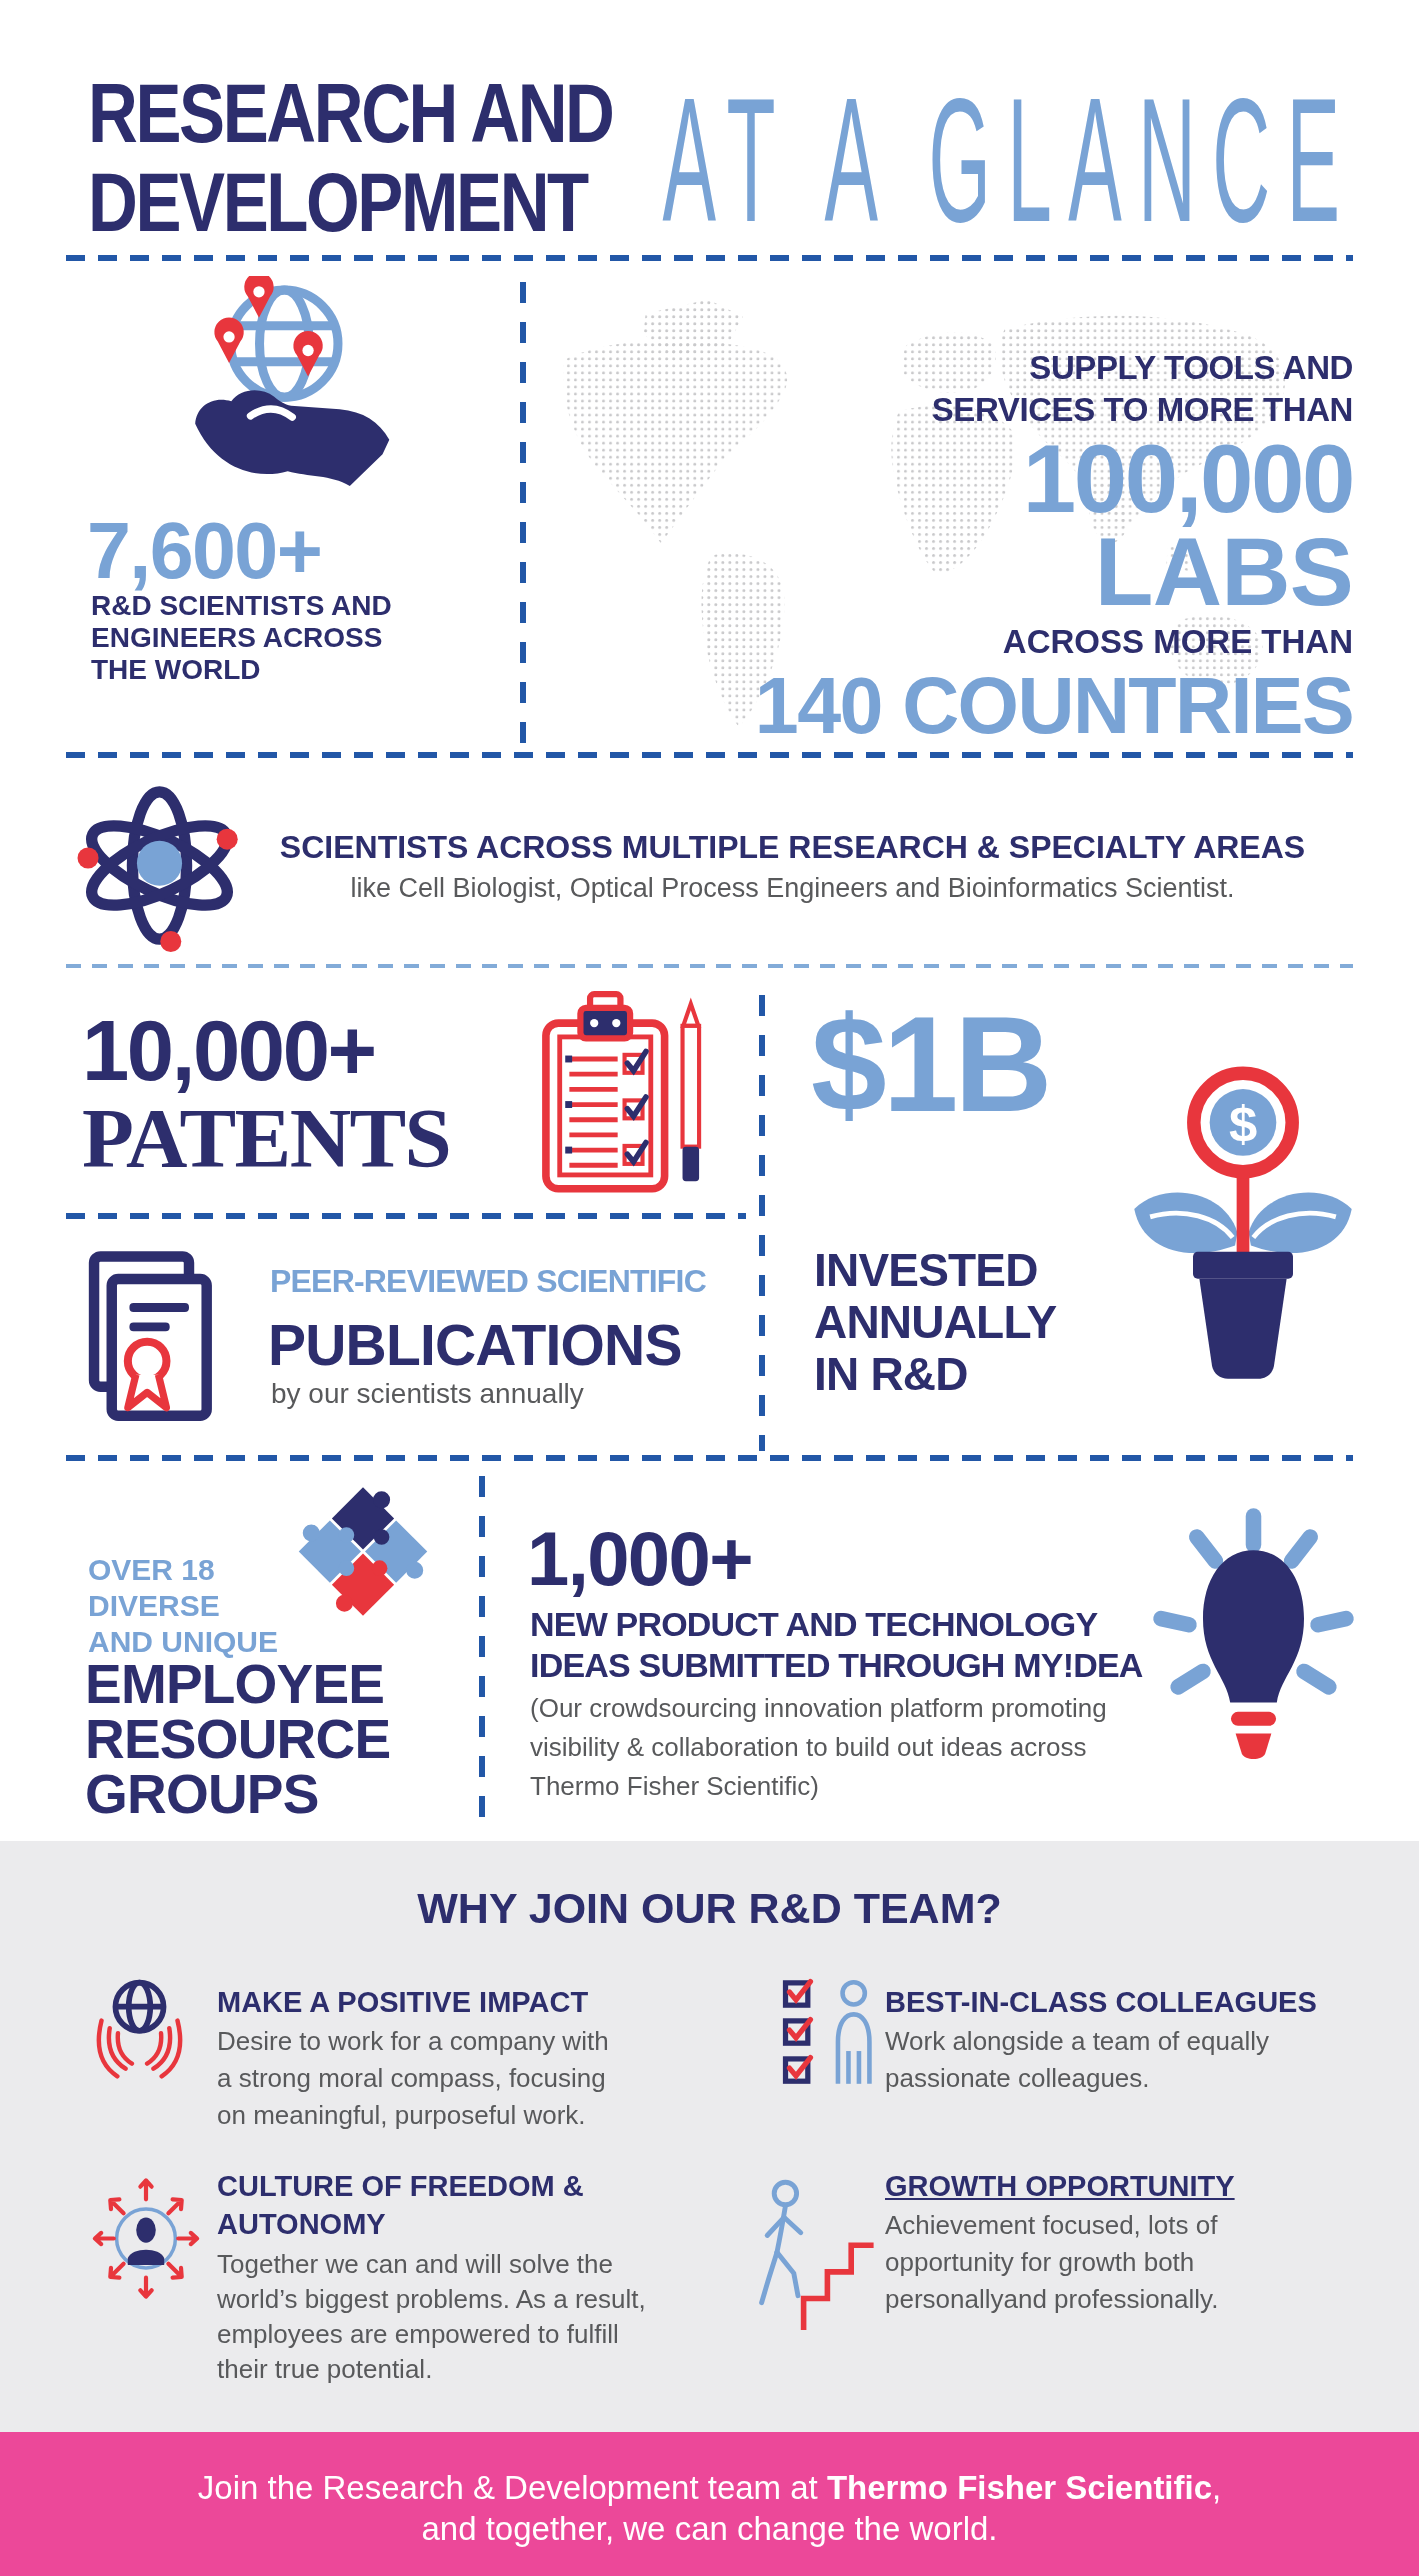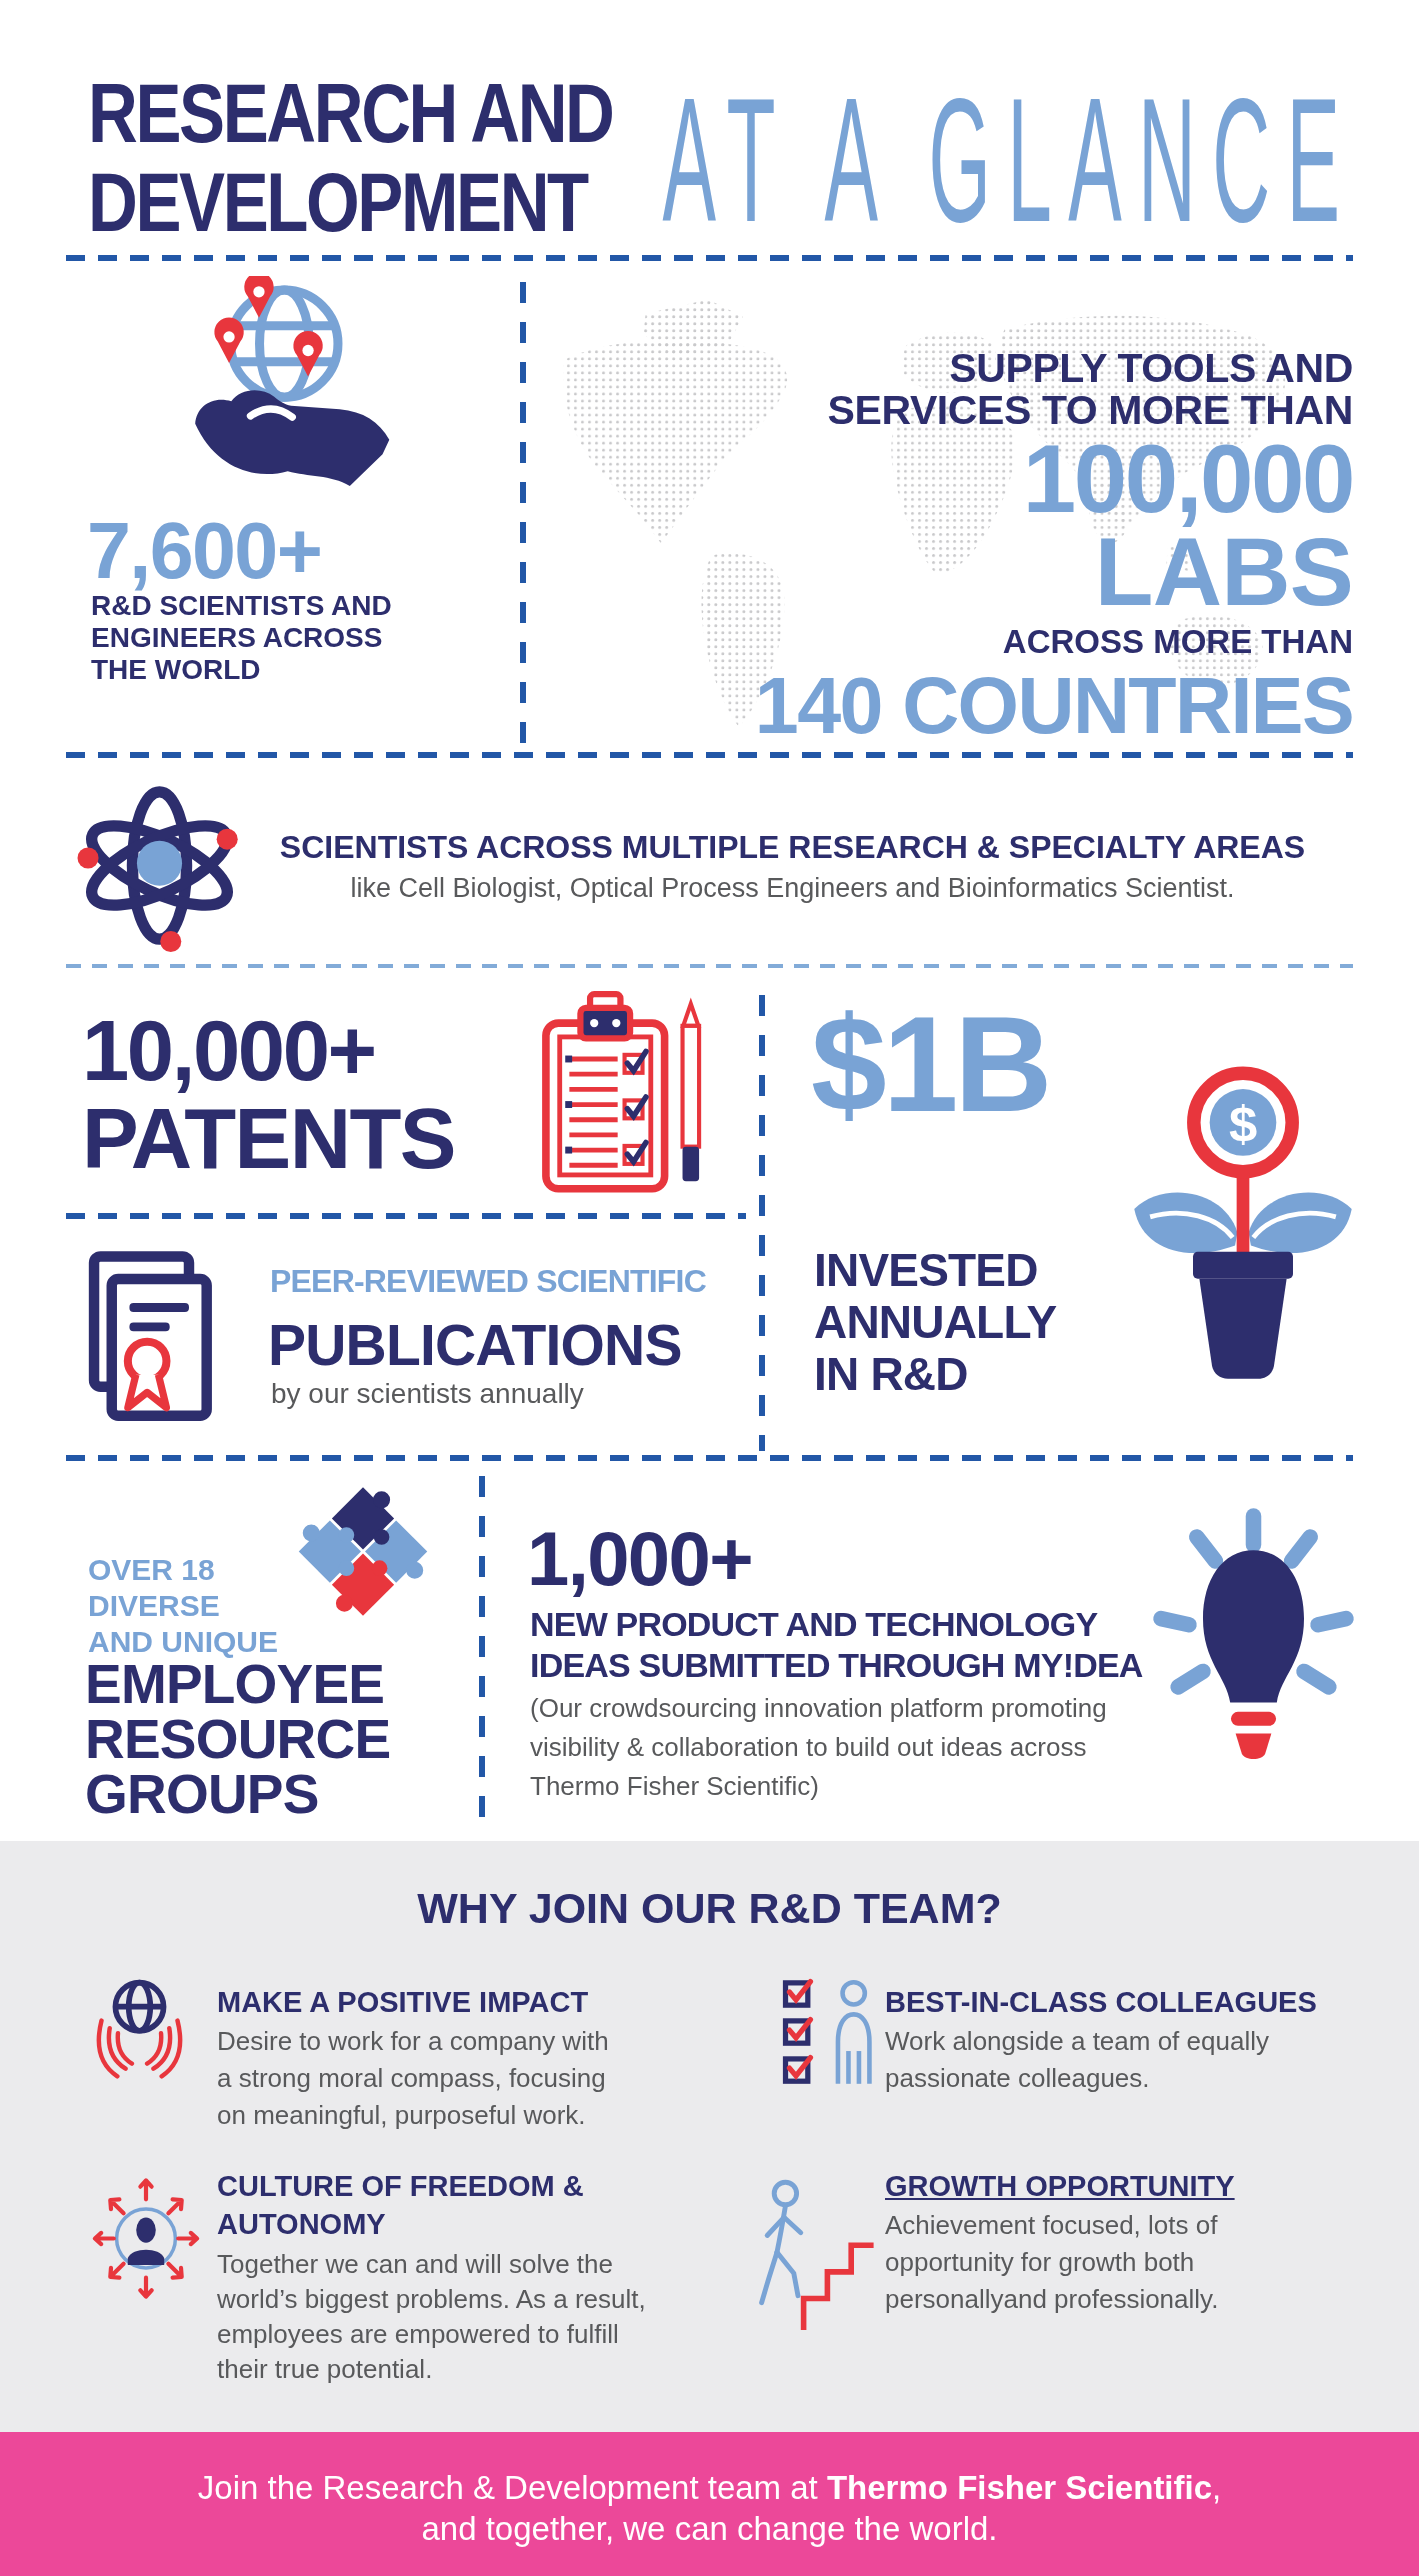--- a/index.html
+++ b/index.html
@@ -71,21 +71,21 @@
         <path d="M455,75 C490,55 540,52 565,75 C575,95 565,120 540,132 C505,142 470,135 450,112 C445,98 448,85 455,75 Z"></path>
         <path d="M445,160 C500,145 560,150 590,185 C600,220 585,265 560,310 C540,345 515,370 492,368 C470,345 448,290 438,240 C432,210 435,180 445,160 Z"></path>
         <path d="M580,55 C680,30 800,32 890,62 C940,80 950,120 930,155 C900,205 850,215 810,240 C780,260 755,290 735,310 C710,290 685,250 655,220 C625,195 595,160 580,120 C572,95 572,72 580,55 Z"></path>
         <path d="M700,250 C725,255 740,285 735,315 C720,340 700,330 690,300 C685,280 690,260 700,250 Z"></path>
         <path d="M790,330 l30,10 -5,25 -28,-8 Z"></path>
         <path d="M800,430 C840,415 890,420 910,455 C915,485 890,510 855,512 C820,512 795,490 792,460 Z"></path>
       </g>
     </svg>
   </div>
   <div class="abs" style="right:66px;top:347px;width:796px;text-align:right;">
-    <div class="navy b" style="font-size:41px;line-height:42px;letter-spacing:-0.4px;" data-bind-lines="stats.labs.intro_lines">SUPPLY TOOLS AND
+    <div class="navy b" style="font-size:33px;line-height:42px;letter-spacing:-0.4px;" data-bind-lines="stats.labs.intro_lines">SUPPLY TOOLS AND
 SERVICES TO MORE THAN</div>
     <div class="blue b" style="font-size:96px;line-height:95px;letter-spacing:-2.4px;" data-bind="stats.labs.value">100,000</div>
     <div class="blue b" style="font-size:96px;line-height:91px;letter-spacing:-0.8px;" data-bind="stats.labs.unit">LABS</div>
     <div class="navy b" style="font-size:33px;line-height:49px;" data-bind="stats.labs.across">ACROSS MORE THAN</div>
     <div class="blue b" style="font-size:79px;line-height:80px;letter-spacing:-1.6px;" data-bind="stats.labs.countries">140 COUNTRIES</div>
   </div>
 
   <div class="abs hdash" style="left:66px;top:752px;width:1287px;"></div>
 
   <div class="abs" style="left:73px;top:779px;">
@@ -104,21 +104,21 @@
     </svg>
   </div>
   <div class="abs" style="left:268px;top:826px;width:1049px;text-align:center;">
     <div class="navy b" style="font-size:32px;line-height:43px;" data-bind="stats.specialty.title">SCIENTISTS ACROSS MULTIPLE RESEARCH &amp; SPECIALTY AREAS</div>
     <div class="gray" style="font-size:27px;line-height:39px;" data-bind="stats.specialty.subtitle">like Cell Biologist, Optical Process Engineers and Bioinformatics Scientist.</div>
   </div>
 
   <div class="abs hdash light" style="left:66px;top:964px;width:1287px;"></div>
 
   <div class="abs navy b" style="left:82px;top:1008px;font-size:85px;line-height:85px;letter-spacing:-2.4px;" data-bind="stats.patents.value">10,000+</div>
-  <div class="abs navy b" style="left:82px;top:1096px;font-size:85px;line-height:85px;letter-spacing:-1.6px;" data-bind="stats.patents.label">PATENTS</div>
+  <div class="abs navy b" style="left:82px;top:1096px;font-size:85px;line-height:85px;letter-spacing:-1.6px;font-family:Liberation Serif, serif;" data-bind="stats.patents.label">PATENTS</div>
 
   <div class="abs" style="left:528px;top:990px;">
     <svg width="189" height="207" viewBox="0 0 250 300">
       <rect x="14" y="48" width="172" height="240" rx="18" fill="#fff" stroke="#e8363d" stroke-width="11"></rect>
       <rect x="34" y="68" width="132" height="200" fill="#fff" stroke="#e8363d" stroke-width="7"></rect>
       <rect x="78" y="6" width="44" height="30" rx="6" fill="#fff" stroke="#e8363d" stroke-width="9"></rect>
       <rect x="64" y="26" width="72" height="44" rx="8" fill="#2d2e6d" stroke="#e8363d" stroke-width="9"></rect>
       <circle cx="84" cy="48" r="6" fill="#fff"></circle>
         <circle cx="116" cy="48" r="6" fill="#fff"></circle>
       <g stroke="#e8363d" stroke-width="7">

